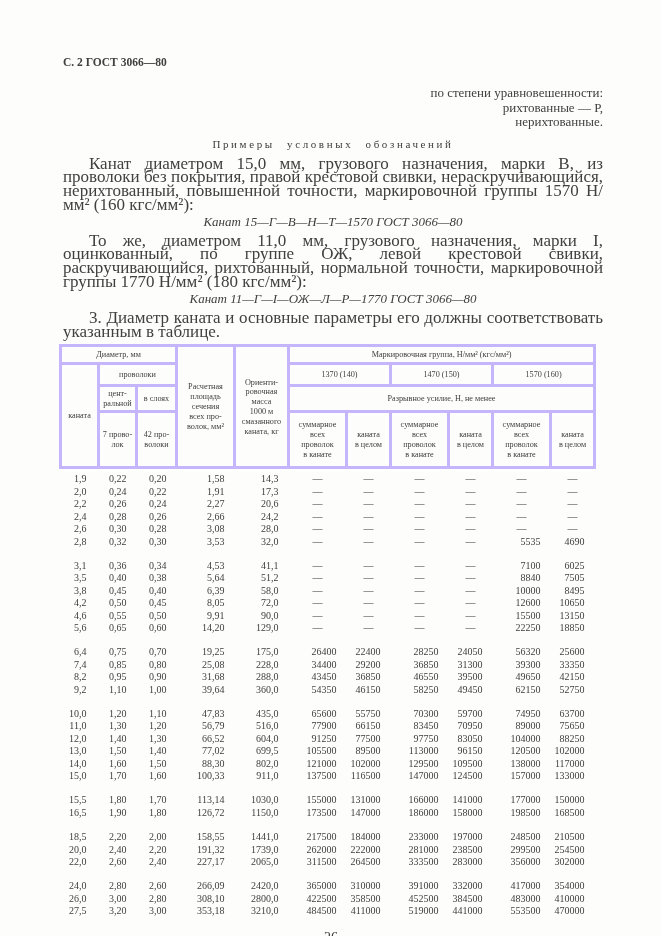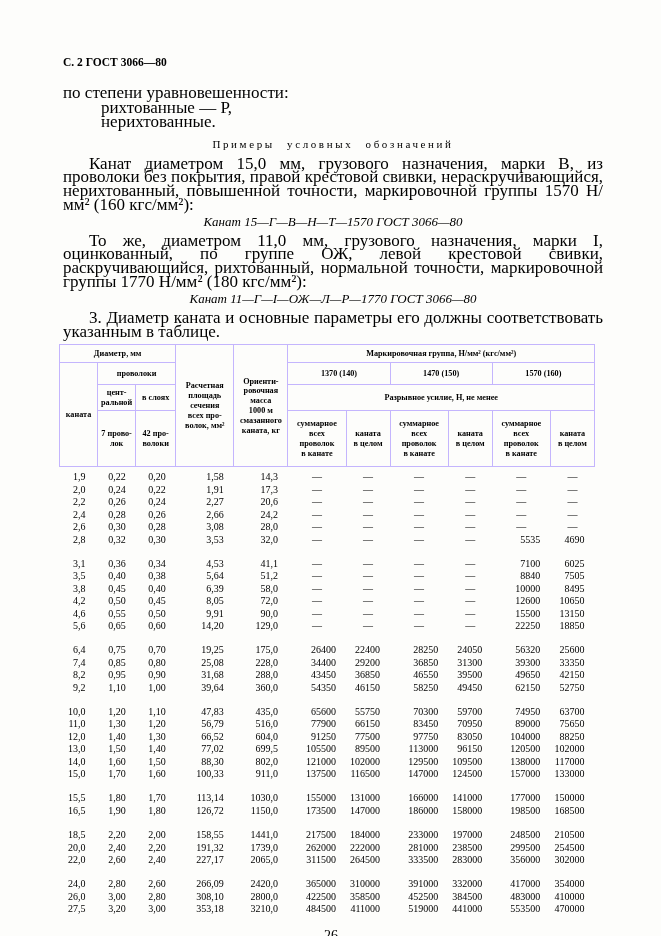--- a/index.html
+++ b/index.html
@@ -2,32 +2,32 @@
 <html><head>
 <meta charset="utf-8">
 <style>
   html, body { margin: 0; padding: 0; background: #e8e8e4; }
   .page {
     position: relative;
     width: 661px;
     height: 936px;
     margin: 0 auto;
     background: #fdfdfb;
-    color: #000000;
+    color: #404040;
     font-family: "Liberation Serif", "DejaVu Serif", serif;
     box-sizing: border-box;
     padding: 56px 58px 0 63px;
     overflow: hidden;
   }
   .doc-header {
     font-weight: bold;
     font-size: 11.5px;
     margin-bottom: 18px;
   }
-  .intro { font-size: 17px; line-height: 14.5px; }
+  .intro { font-size: 13px; line-height: 14.5px; text-align: right; }
   .intro .indent { margin-left: 38px; font-family: Liberation Serif, serif; }
   .heading {
     text-align: center;
     font-size: 11px;
     letter-spacing: 2.6px;
     word-spacing: 7px;
     margin: 8px 0 7px 0;
   }
   .para {
     font-size: 17px;
@@ -42,28 +42,27 @@
     font-size: 13px;
     margin: 2px 0 4px 0;
   }
   table.gost {
     border-collapse: collapse;
     table-layout: fixed;
     width: 536px;
     margin: 6px 0 0 -4px;
   }
   table.gost thead td {
-    border: 1px solid #c4b5fd;
+    border: 3px solid #c4b5fd;
     text-align: center;
     vertical-align: middle;
     font-size: 8.2px;
     line-height: 9.8px;
     padding: 1px 2px;
     white-space: pre-line;
-    font-weight: bold;
   }
   .hr1 { height: 18px; }
   .hr2 { height: 22px; }
   .hr3 { height: 26px; }
   .hr4 { height: 56px; }
   table.gost tbody td {
     font-size: 10px;
     line-height: 12.4px;
     text-align: right;
     padding: 0 10px 0 0;

